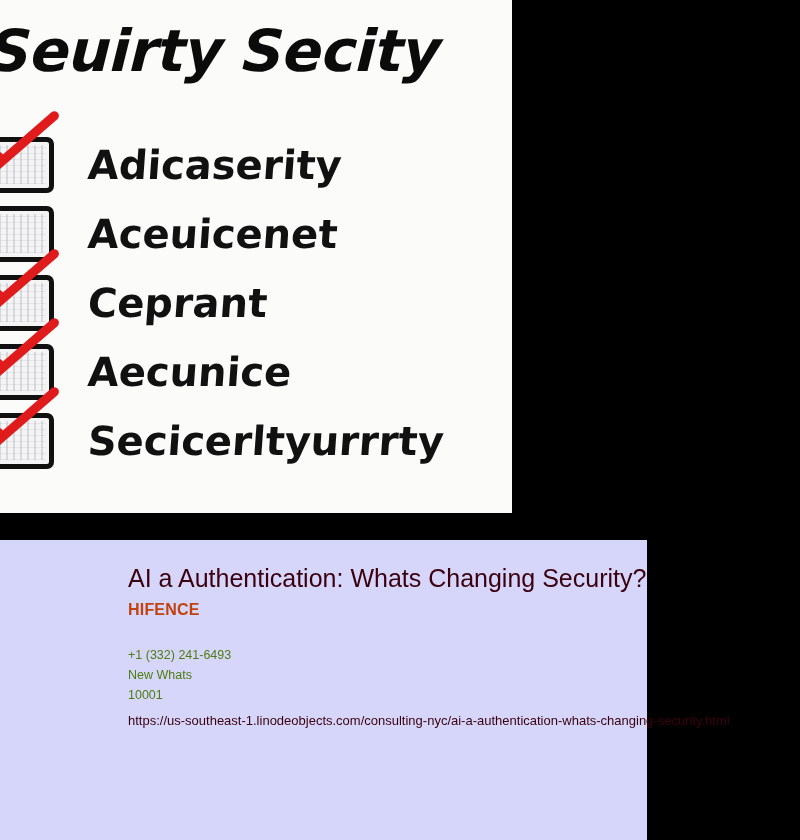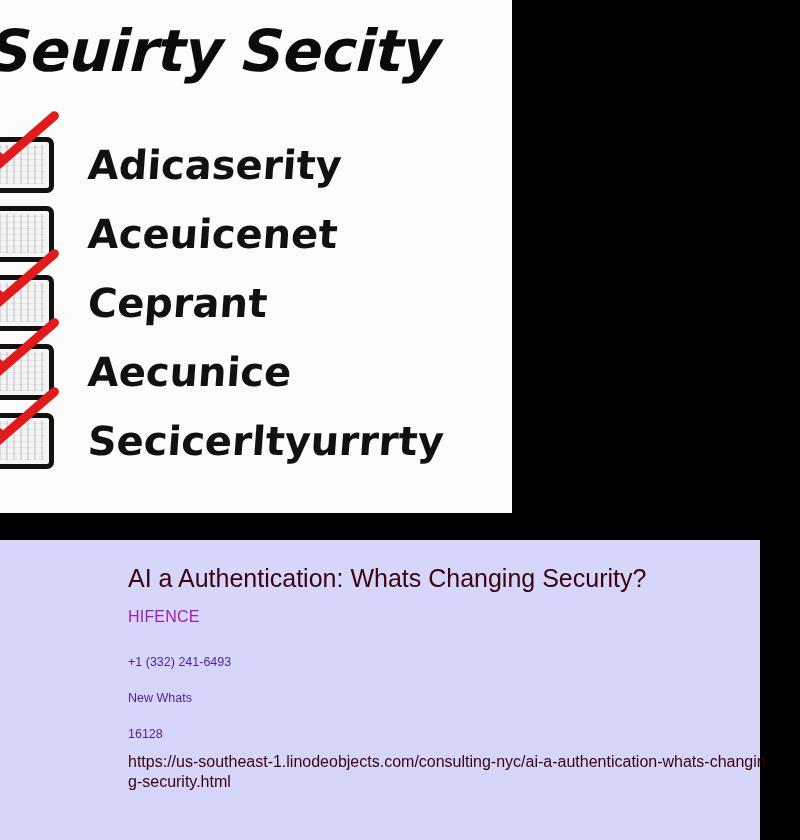--- a/index.html
+++ b/index.html
@@ -113,21 +113,21 @@
     white-space: nowrap;
     line-height: 1;
     transform: skewX(-4deg);
   }
 
   
   #footer-panel {
     position: absolute;
     left: 0;
     top: 540px;
-    width: 760px;
+    width: 647px;
     height: 300px;
     background: #d6d6fa;
   }
 
   #footer-inner {
     position: absolute;
     left: 128px;
     top: 24px;
     width: 640px;
   }
@@ -135,40 +135,39 @@
   #page-title {
     margin: 0;
     font-size: 25px;
     font-weight: 400;
     line-height: 1.18;
     color: #3b0010;
     max-width: 545px;
   }
 
   #brand-name {
-    margin: 14px 0 0 0;
+    margin: 7px 0 0 0;
     font-size: 16px;
-    font-weight: 400;
-    color: #a21caf;
+    font-weight: 700;
+    color: #c2410c;
     letter-spacing: .2px;
   }
 
   #contact-block {
     margin-top: 26px;
   }
   .contact-line {
     font-size: 12.5px;
     line-height: 1.63;
-    color: #4c1d95;
-    margin-top: 16px;
+    color: #4d7c0f;
   }
 
   #source-url {
     margin-top: 7px;
-    font-size: 16px;
+    font-size: 13px;
     line-height: 1.3;
     color: #3b0010;
     word-break: break-all;
   }
 </style>
 </head>
 <body>
 
 <div id="hero-image">
 
@@ -215,19 +214,19 @@
 <div id="footer-panel">
   <div id="footer-inner">
 
     <h1 id="page-title">AI a Authentication: Whats Changing Security?</h1>
 
     <div id="brand-name">HIFENCE</div>
 
     <div id="contact-block">
       <div class="contact-line">+1 (332) 241-6493</div>
       <div class="contact-line">New Whats</div>
-      <div class="contact-line">16128</div>
+      <div class="contact-line">10001</div>
     </div>
 
     <div id="source-url">https://us-southeast-1.linodeobjects.com/consulting-nyc/ai-a-authentication-whats-changing-security.html</div>
 
   </div>
 </div>
 
 </body></html>

